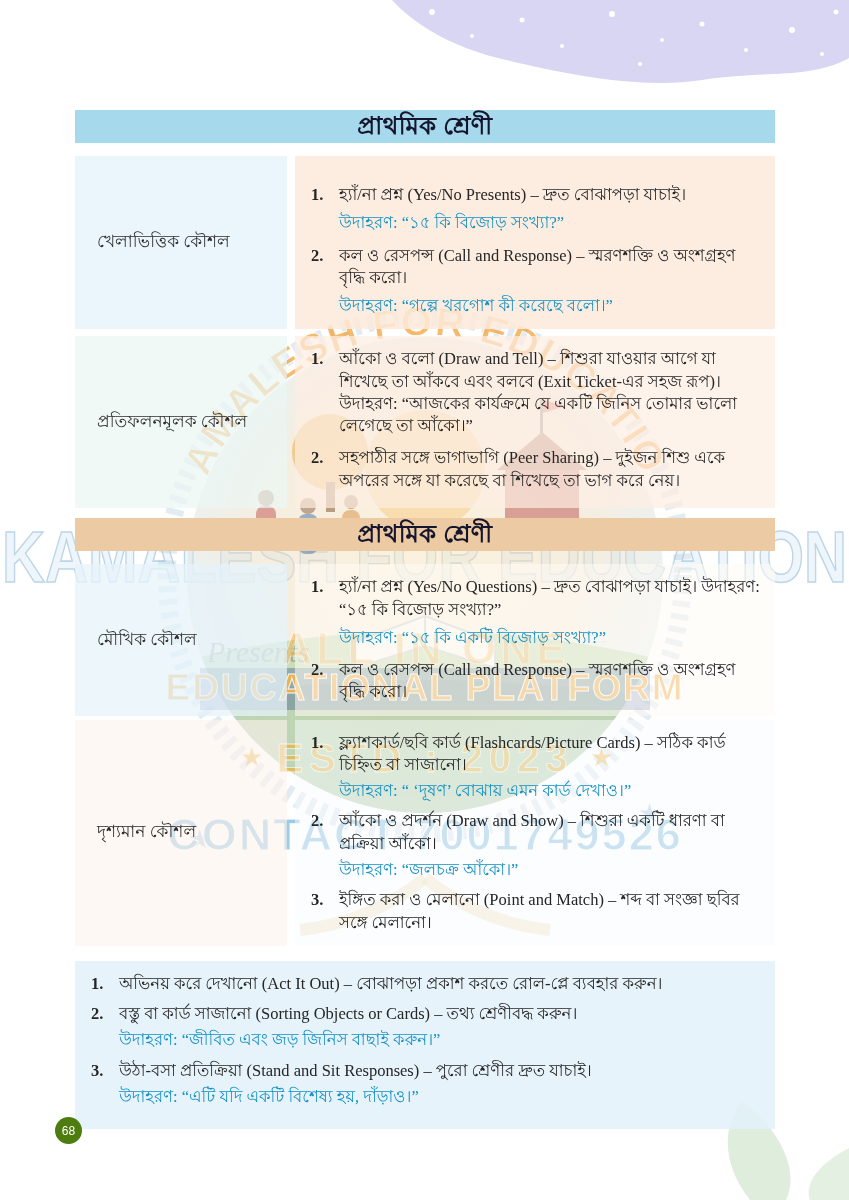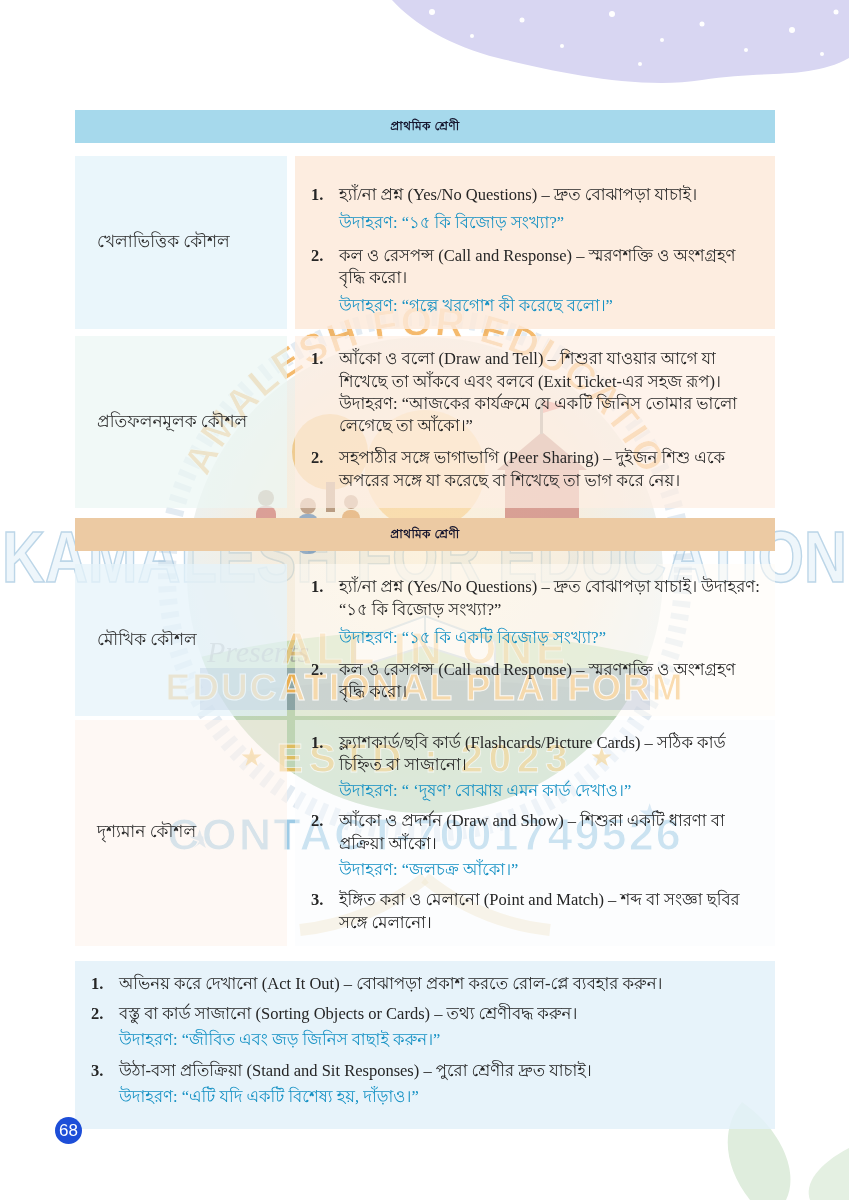--- a/index.html
+++ b/index.html
@@ -23,21 +23,21 @@
           font-size:37px;fill:#f3b04a;stroke:#ffffff;stroke-width:1px;opacity:.9;letter-spacing:2px;}
   .wm-estd{font-family:"Liberation Sans","DejaVu Sans",sans-serif;font-weight:bold;
           font-size:40px;fill:#ecb23c;stroke:#ffffff;stroke-width:.8px;opacity:.7;letter-spacing:6px;}
   .wm-contact{font-family:"Liberation Sans","DejaVu Sans",sans-serif;font-weight:bold;
           font-size:45px;fill:#93c6e4;stroke:#ffffff;stroke-width:1.2px;opacity:.9;letter-spacing:2px;}
   .wm-star{font-family:"DejaVu Sans",sans-serif;font-size:26px;fill:#9fc8e4;opacity:.7;}
   .wm-star.gold{fill:#ecb23c;}
   
   .content{position:absolute;left:75px;top:110px;width:700px;z-index:2;}
   .sec-header{height:33px;display:flex;align-items:center;justify-content:center;
-      font-size:12px;font-weight:bold;color:#15152e;letter-spacing:.5px;}
+      font-size:24px;font-weight:bold;color:#15152e;letter-spacing:.5px;}
   .sec-header.blue{background:#a6d9ec;}
   .sec-header.tan{background:#eccaa3;}
   .row{display:flex;gap:8px;}
   .gap-a{margin-top:13px;} .gap-b{margin-top:7px;} .gap-c{margin-top:10px;}
   .gap-d{margin-top:13px;} .gap-e{margin-top:4px;}  .gap-f{margin-top:15px;}
   .cell-left{width:212px;display:flex;align-items:center;box-sizing:border-box;
       padding:10px 10px 10px 22px;font-size:17px;color:#2e2e2e;white-space:pre-line;line-height:1.35;}
   .cell-right{flex:1;box-sizing:border-box;padding:12px 14px 12px 16px;
       font-size:16.5px;line-height:1.35;}
   .cell-right.pt-lg{padding-top:28px;}
@@ -48,22 +48,22 @@
   .rowE .cell-left{background:rgba(250,233,221,.88);} .rowE .cell-right{background:rgba(227,241,249,.85);}
   .item{display:flex;}
   .item + .item{margin-top:10px;}
   .tight .item + .item{margin-top:8px;}
   .num{width:28px;flex:0 0 28px;font-weight:bold;}
   .itxt{flex:1;}
   .ex{margin-top:6px;color:#1591c4;font-weight:normal;}
   .tight .ex{margin-top:4px;}
   
   .pagenum{position:absolute;left:55px;top:1117px;width:27px;height:27px;border-radius:50%;
-      background:#1d4ed8;color:#ffffff;display:flex;align-items:center;justify-content:center;
-      font-family:"Liberation Sans","DejaVu Sans",sans-serif;font-size:17px;z-index:2;}
+      background:#4d7c0f;color:#ffffff;display:flex;align-items:center;justify-content:center;
+      font-family:"Liberation Sans","DejaVu Sans",sans-serif;font-size:12px;z-index:2;}
 </style>
 </head>
 <body>
 
 <svg class="bg-layer" width="849" height="1200" viewBox="0 0 849 1200">
   <defs>
     <radialGradient id="discGrad" cx="50%" cy="45%" r="60%">
       <stop offset="0%" stop-color="#f8e3bb"></stop>
       <stop offset="55%" stop-color="#ecdcc0"></stop>
       <stop offset="100%" stop-color="#cfe5f1"></stop>
@@ -149,21 +149,21 @@
   <div class="sec-header blue">
     <span>প্রাথমিক শ্রেণী</span>
   </div>
 
   <div class="row rowA gap-a">
     <div class="cell-left">খেলাভিত্তিক কৌশল</div>
     <div class="cell-right pt-lg">
       <div class="item">
         <span class="num">1.</span>
         <div class="itxt">
-          <div>হ্যাঁ/না প্রশ্ন (Yes/No Questions) – দ্রুত বোঝাপড়া যাচাই।</div>
+          <div>হ্যাঁ/না প্রশ্ন (Yes/No Presents) – দ্রুত বোঝাপড়া যাচাই।</div>
           <div class="ex">উদাহরণ: “১৫ কি বিজোড় সংখ্যা?”</div>
         </div>
       </div>
       <div class="item">
         <span class="num">2.</span>
         <div class="itxt">
           <div>কল ও রেসপন্স (Call and Response) – স্মরণশক্তি ও অংশগ্রহণ বৃদ্ধি করো।</div>
           <div class="ex">উদাহরণ: “গল্পে খরগোশ কী করেছে বলো।”</div>
         </div>
       </div>

